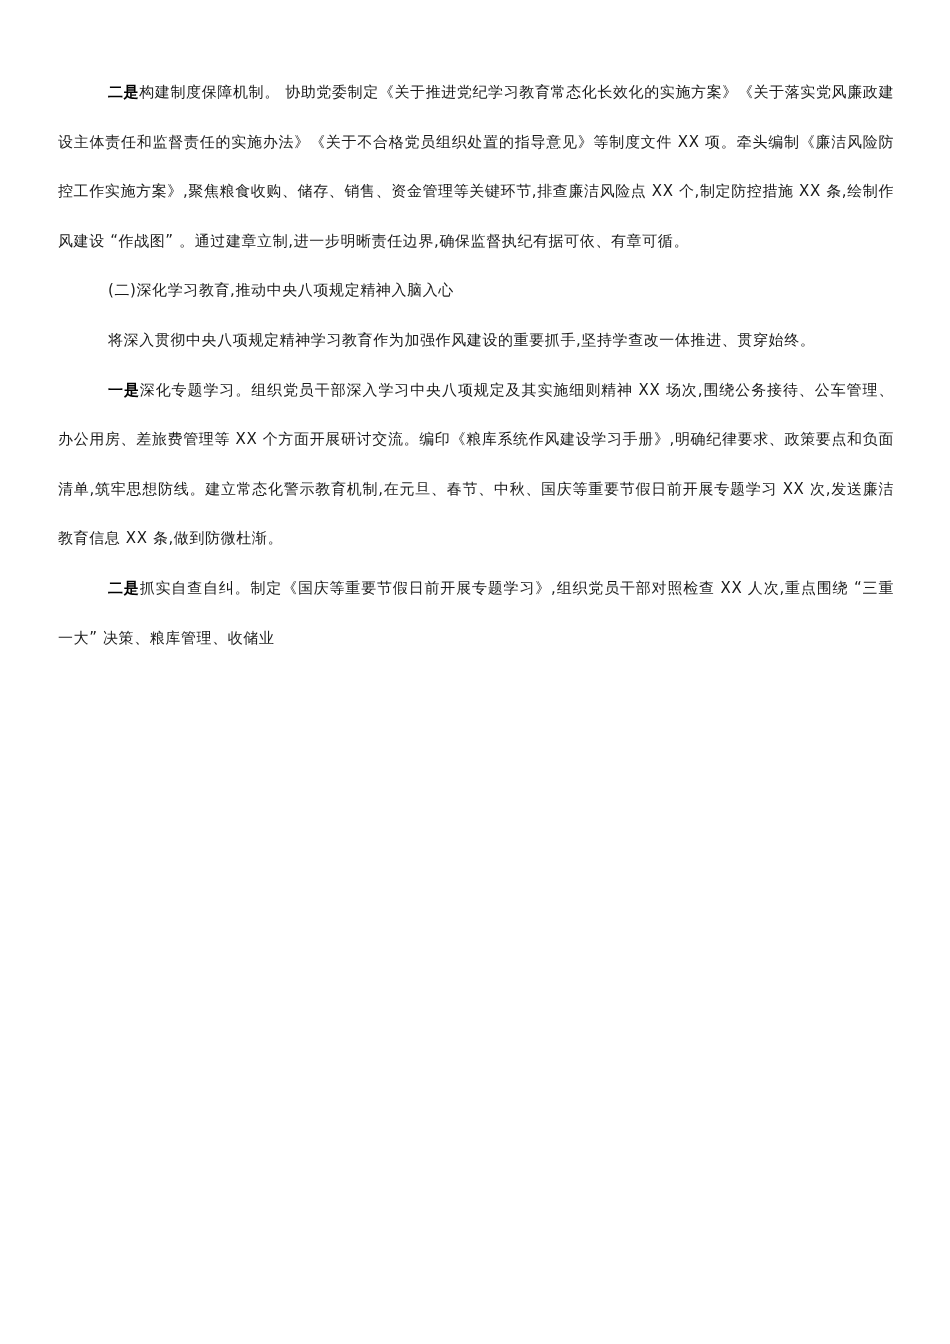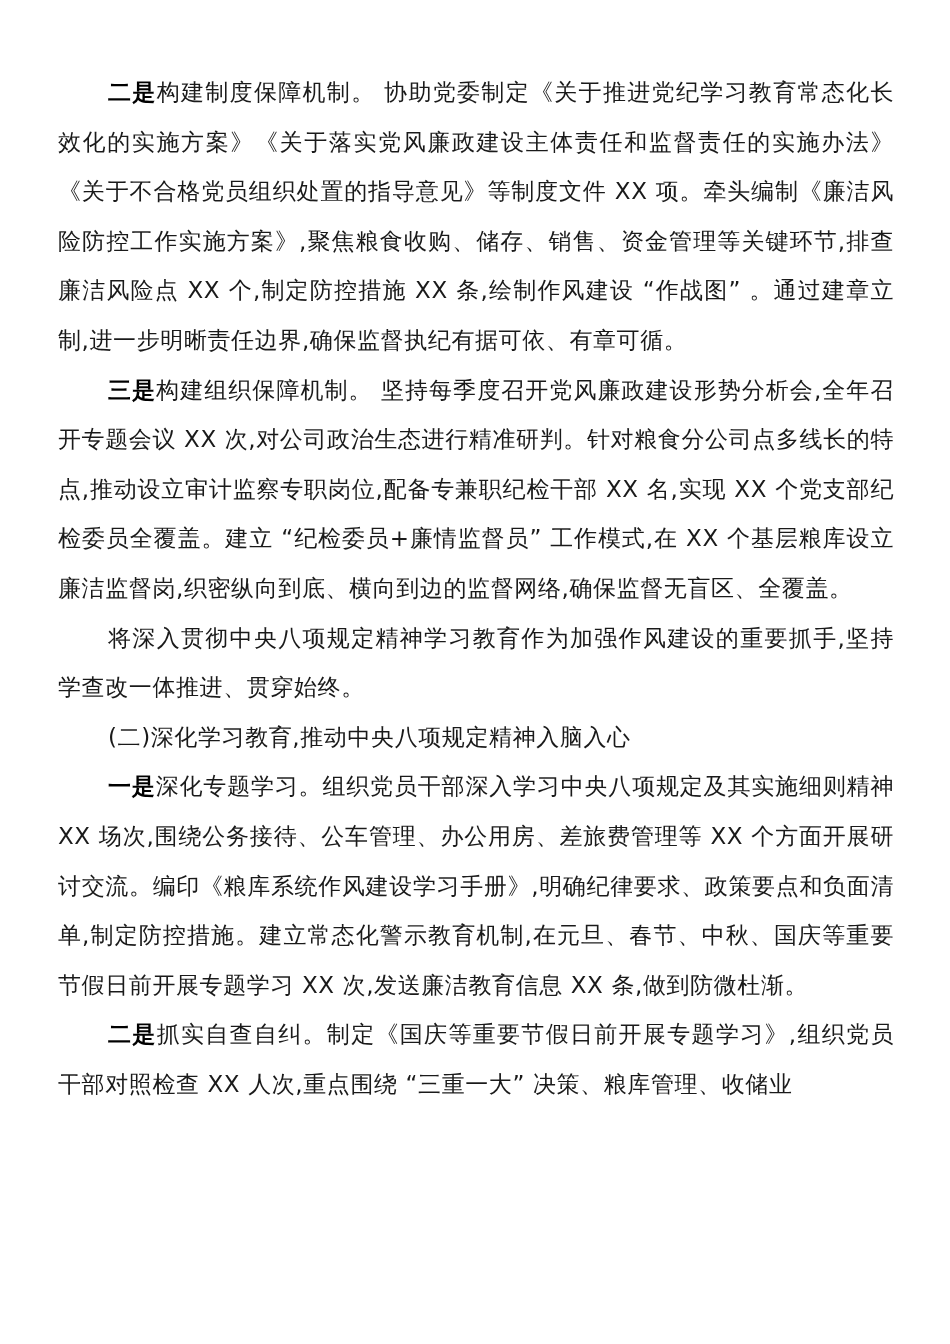--- a/index.html
+++ b/index.html
@@ -3,36 +3,35 @@
 <meta charset="utf-8">
 <style>
   html, body { margin: 0; padding: 0; background: #ffffff; }
   body { width: 950px; height: 1344px; overflow: hidden; position: relative; }
   .page {
     position: absolute;
     left: 58px;
     top: 68px;
     width: 836px;
     font-family: "DejaVu Sans", "Liberation Sans", sans-serif;
-    font-size: 23px;
+    font-size: 15px;
     line-height: 49.6px;
     color: #1a1a1a;
     letter-spacing: 0.6px;
   }
   .para {
     margin: 0;
     text-indent: 50px;
     text-align: justify;
     text-justify: inter-character;
   }
   .lead { font-weight: bold; color: #000; }
 </style>
 </head>
 <body>
 
 <div class="page">
   <p class="para"><span class="lead">二是</span><span>构建制度保障机制。 协助党委制定《关于推进党纪学习教育常态化长效化的实施方案》《关于落实党风廉政建设主体责任和监督责任的实施办法》《关于不合格党员组织处置的指导意见》等制度文件 XX 项。牵头编制《廉洁风险防控工作实施方案》,聚焦粮食收购、储存、销售、资金管理等关键环节,排查廉洁风险点 XX 个,制定防控措施 XX 条,绘制作风建设 “作战图” 。通过建章立制,进一步明晰责任边界,确保监督执纪有据可依、有章可循。</span></p>
-  <p class="para"><span class="lead">三是</span><span>构建组织保障机制。 坚持每季度召开党风廉政建设形势分析会,全年召开专题会议 XX 次,对公司政治生态进行精准研判。针对粮食分公司点多线长的特点,推动设立审计监察专职岗位,配备专兼职纪检干部 XX 名,实现 XX 个党支部纪检委员全覆盖。建立 “纪检委员+廉情监督员” 工作模式,在 XX 个基层粮库设立廉洁监督岗,织密纵向到底、横向到边的监督网络,确保监督无盲区、全覆盖。</span></p>
+  <p class="para"><span class="lead"></span><span>(二)深化学习教育,推动中央八项规定精神入脑入心</span></p>
   <p class="para"><span class="lead"></span><span>将深入贯彻中央八项规定精神学习教育作为加强作风建设的重要抓手,坚持学查改一体推进、贯穿始终。</span></p>
-  <p class="para"><span class="lead"></span><span>(二)深化学习教育,推动中央八项规定精神入脑入心</span></p>
-  <p class="para"><span class="lead">一是</span><span>深化专题学习。组织党员干部深入学习中央八项规定及其实施细则精神 XX 场次,围绕公务接待、公车管理、办公用房、差旅费管理等 XX 个方面开展研讨交流。编印《粮库系统作风建设学习手册》,明确纪律要求、政策要点和负面清单,制定防控措施。建立常态化警示教育机制,在元旦、春节、中秋、国庆等重要节假日前开展专题学习 XX 次,发送廉洁教育信息 XX 条,做到防微杜渐。</span></p>
+  <p class="para"><span class="lead">一是</span><span>深化专题学习。组织党员干部深入学习中央八项规定及其实施细则精神 XX 场次,围绕公务接待、公车管理、办公用房、差旅费管理等 XX 个方面开展研讨交流。编印《粮库系统作风建设学习手册》,明确纪律要求、政策要点和负面清单,筑牢思想防线。建立常态化警示教育机制,在元旦、春节、中秋、国庆等重要节假日前开展专题学习 XX 次,发送廉洁教育信息 XX 条,做到防微杜渐。</span></p>
   <p class="para"><span class="lead">二是</span><span>抓实自查自纠。制定《国庆等重要节假日前开展专题学习》,组织党员干部对照检查 XX 人次,重点围绕 “三重一大” 决策、粮库管理、收储业</span></p>
 </div>
 
 </body></html>

